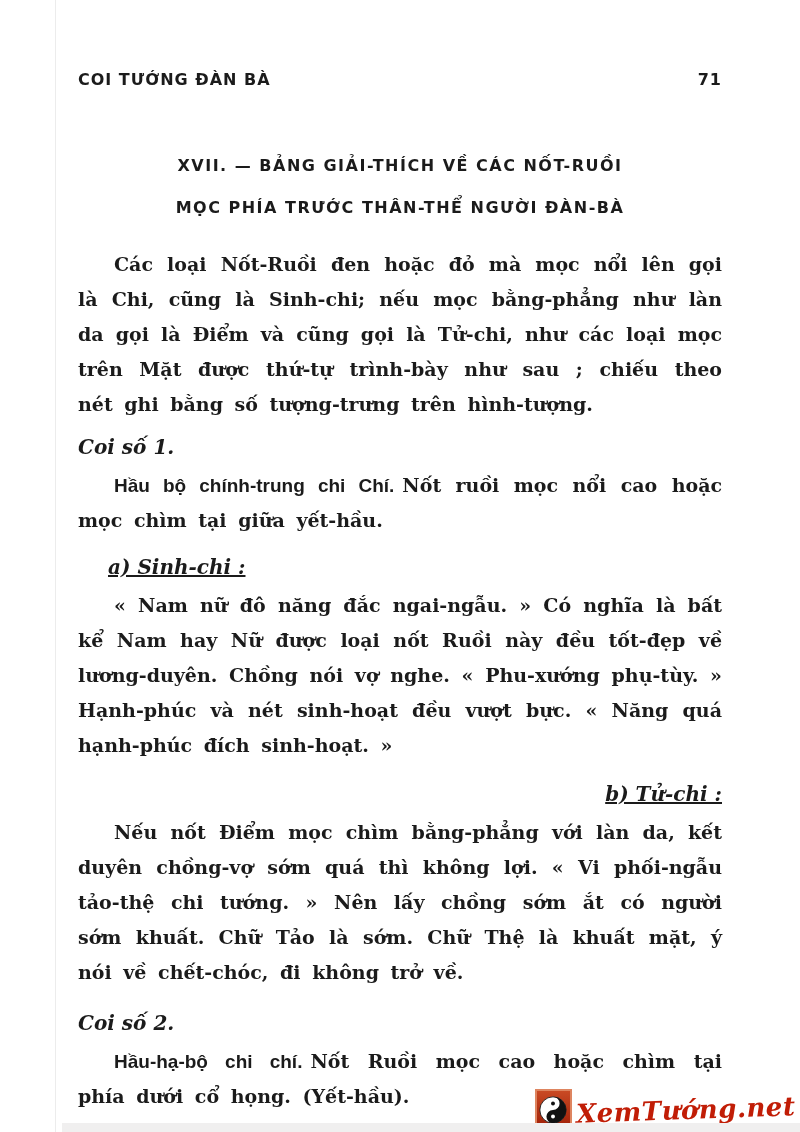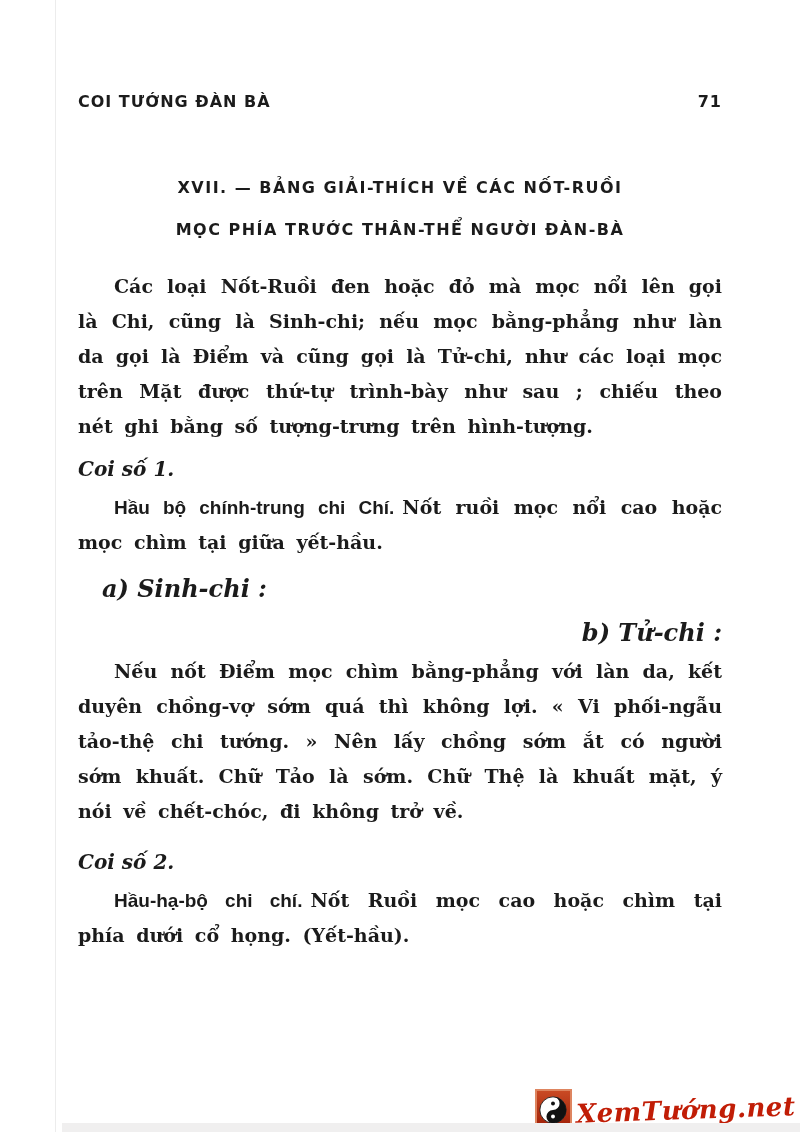--- a/index.html
+++ b/index.html
@@ -33,21 +33,20 @@
     padding: 70px 78px 0 78px;
   }
   .running-head {
     display: flex;
     justify-content: space-between;
     align-items: flex-end;
     font-family: "DejaVu Sans", sans-serif;
     font-weight: bold;
     font-size: 16px;
     letter-spacing: 1px;
-    margin-top: 22px;
   }
   .chapter-title {
     margin-top: 56px;
     text-align: center;
     font-family: "DejaVu Sans", sans-serif;
     font-weight: bold;
     font-size: 16px;
     line-height: 42px;
     letter-spacing: 1.5px;
   }
@@ -62,24 +61,25 @@
   .case-heading {
     font-style: italic;
     font-weight: bold;
     font-size: 20px;
     line-height: 26px;
     margin-top: 18px;
   }
   .sub-label {
     font-style: italic;
     font-weight: bold;
-    font-size: 24px;
+    font-size: 20px;
     line-height: 26px;
     margin-top: 16px;
-    margin-left: 24px;
+    margin-left: 30px;
+    text-decoration: underline;
   }
   .m-coi1   { margin-top: 12px; }
   .m-lead   { margin-top: 8px; }
   .m-para   { margin-top: 8px; }
   .m-blabel { margin-top: 18px; text-align: right; }
   .m-coi2   { margin-top: 20px; }
   .lead {
     font-family: Liberation Sans, sans-serif;
     font-weight: bold;
     margin-right: 8px;
@@ -129,20 +129,21 @@
     </h1>
 
     <p class="body indent" style="margin-top:18px">Các loại Nốt-Ruồi đen hoặc đỏ mà mọc nổi lên gọi là Chi, cũng là Sinh-chi; nếu mọc bằng-phẳng như làn da gọi là Điểm và cũng gọi là Tử-chi, như các loại mọc trên Mặt được thứ-tự trình-bày như sau ; chiếu theo nét ghi bằng số tượng-trưng trên hình-tượng.</p>
 
     <p class="case-heading m-coi1">Coi số 1.</p>
 
     <p class="body indent m-lead"><strong class="lead">Hầu bộ chính-trung chi Chí.</strong><span>Nốt ruồi mọc nổi cao hoặc mọc chìm tại giữa yết-hầu.</span></p>
 
     <p class="sub-label">a) Sinh-chi :</p>
 
+    <p class="body indent m-para">« Nam nữ đô năng đắc ngai-ngẫu. » Có nghĩa là bất kể Nam hay Nữ được loại nốt Ruồi này đều tốt-đẹp về lương-duyên. Chồng nói vợ nghe. « Phu-xướng phụ-tùy. » Hạnh-phúc và nét sinh-hoạt đều vượt bực. « Năng quá hạnh-phúc đích sinh-hoạt. »</p>
 
     <p class="sub-label m-blabel">b) Tử-chi :</p>
 
     <p class="body indent m-para">Nếu nốt Điểm mọc chìm bằng-phẳng với làn da, kết duyên chồng-vợ sớm quá thì không lợi. « Vi phối-ngẫu tảo-thệ chi tướng. » Nên lấy chồng sớm ắt có người sớm khuất. Chữ Tảo là sớm. Chữ Thệ là khuất mặt, ý nói về chết-chóc, đi không trở về.</p>
 
     <p class="case-heading m-coi2">Coi số 2.</p>
 
     <p class="body indent m-lead"><strong class="lead">Hầu-hạ-bộ chi chí.</strong><span>Nốt Ruồi mọc cao hoặc chìm tại phía dưới cổ họng. (Yết-hầu).</span></p>
 
   </div>

